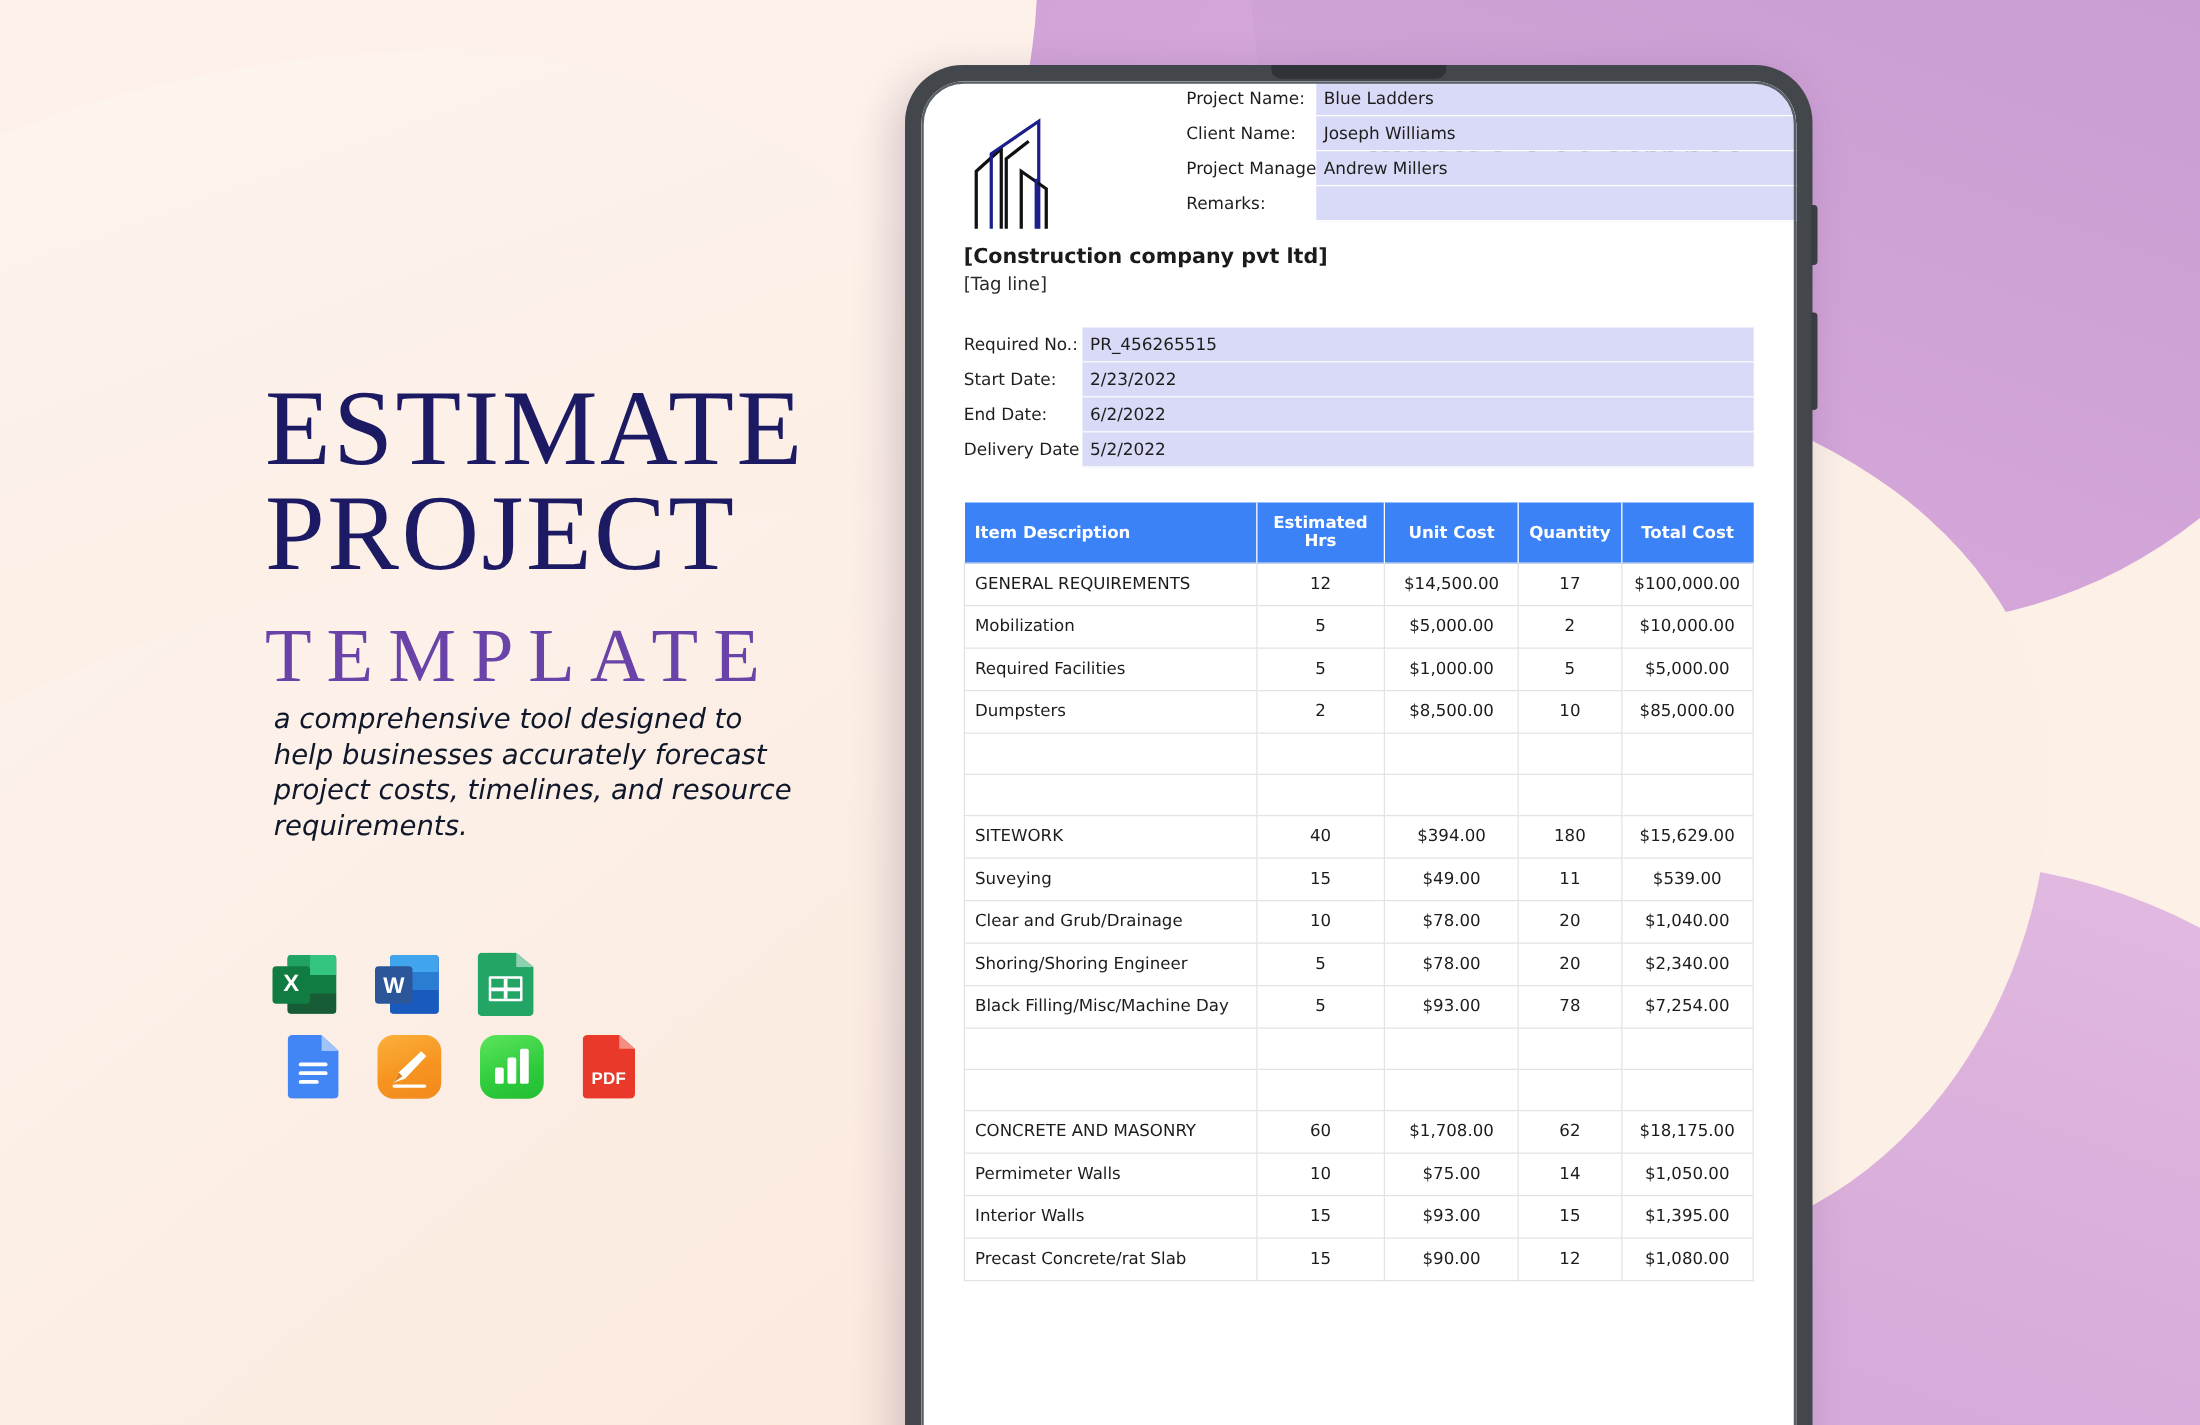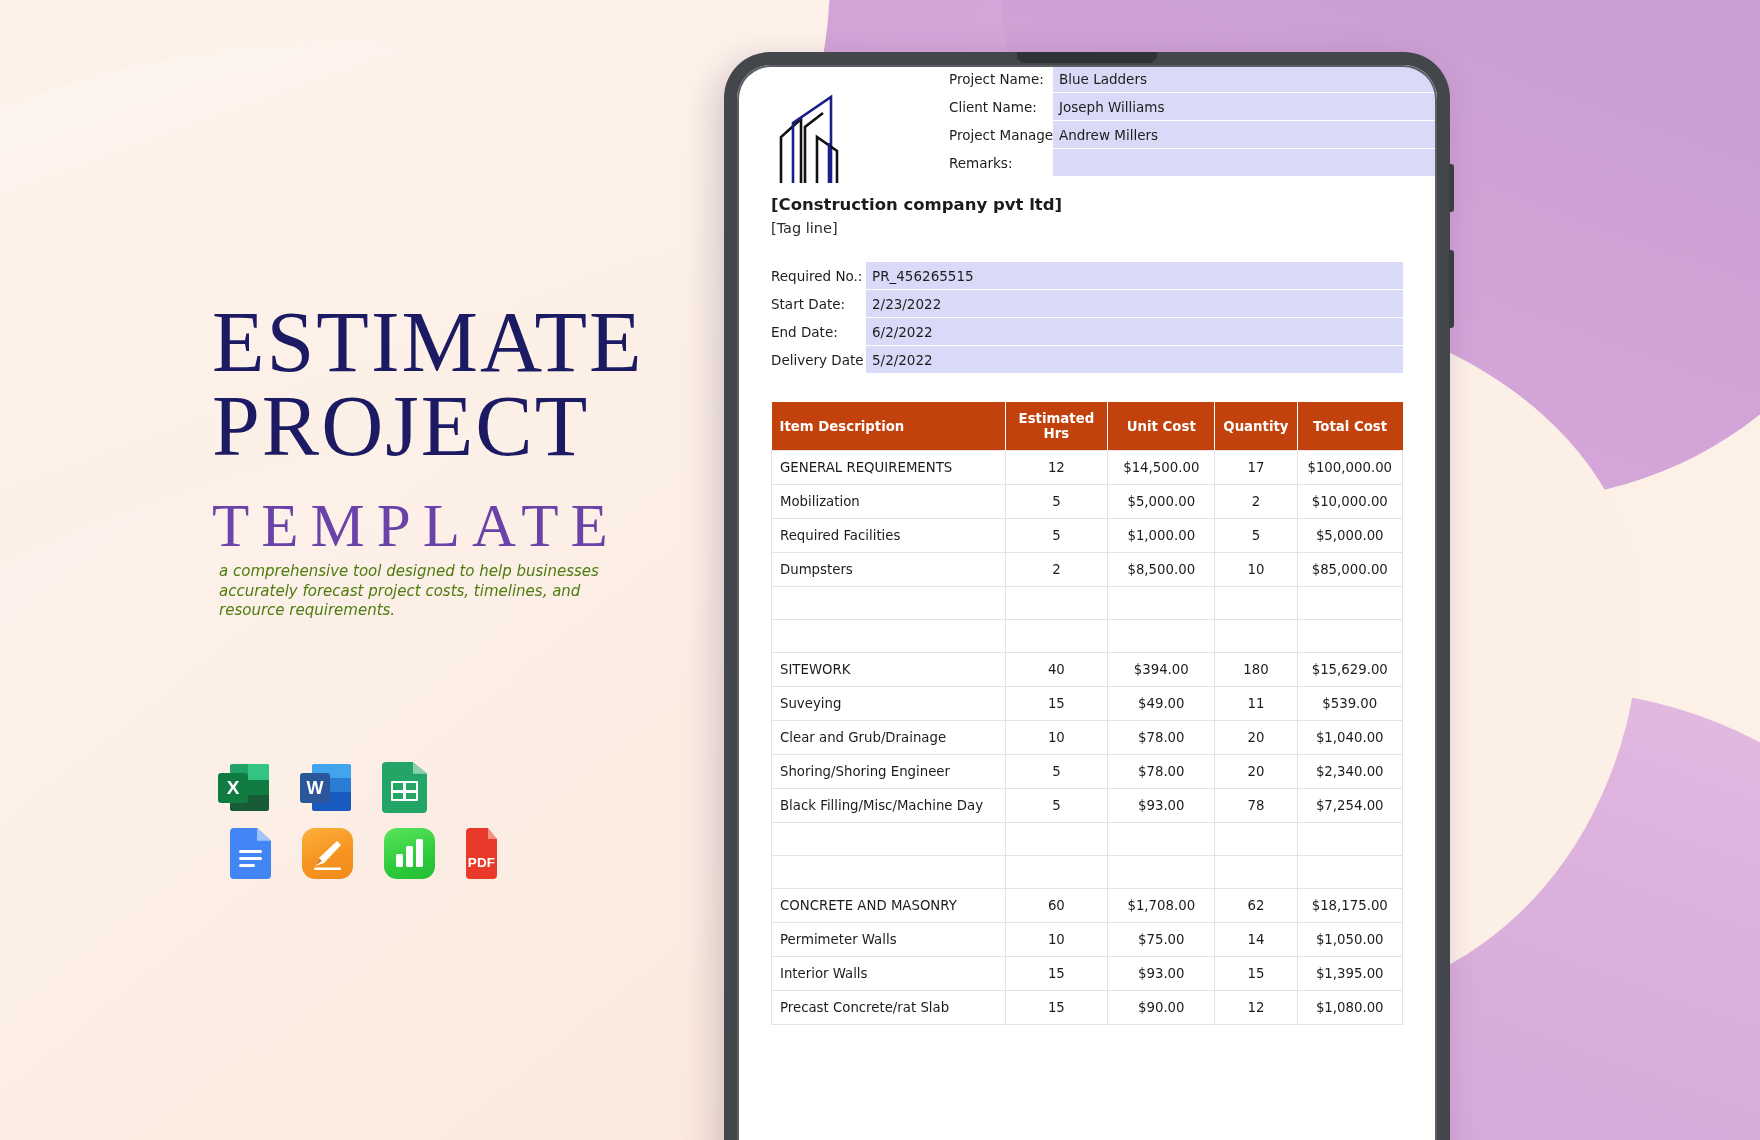--- a/index.html
+++ b/index.html
@@ -77,23 +77,23 @@
     letter-spacing: 12px;
     color: #6a43a8;
     margin-top: 22px;
     font-weight: 400;
   }
   .desc {
     position: absolute; top: 562px; left: 219px;
     width: 420px;
     font-family: "DejaVu Sans", sans-serif;
     font-style: italic;
-    font-size: 15px;
+    font-size: 22px;
     line-height: 1.3;
-    color: #4d7c0f;
+    color: #0f172a;
   }
 
   
   .icon-rows { position: absolute; top: 762px; left: 218px; }
   .icon-row { display: flex; gap: 31px; margin-bottom: 15px; }
   .icon-row.second { margin-left: 12px; }
   .fi { width: 51px; height: 51px; position: relative; }
 
   
   .ic-excel { position: relative; width: 51px; height: 51px; }
@@ -190,21 +190,21 @@
     border-radius: 13px;
   }
   .ic-numbers span {
     position: absolute; bottom: 12px; width: 6.5px; background: #fff; border-radius: 1.5px;
   }
   .ic-numbers .b1 { left: 12px; height: 13px; }
   .ic-numbers .b2 { left: 22.2px; height: 21px; }
   .ic-numbers .b3 { left: 32.4px; height: 28px; }
 
   
-  .ic-pdf { position: relative; width: 31px; height: 51px; }
+  .ic-pdf { position: relative; width: 42px; height: 51px; }
   .ic-pdf .doc {
     position: absolute; inset: 0; background: #e8392b;
     border-radius: 4px;
     clip-path: polygon(0 0, 70% 0, 100% 22%, 100% 100%, 0 100%);
   }
   .ic-pdf .fold {
     position: absolute; right: 0; top: 0; width: 30%; height: 22%;
     background: #f49083;
     clip-path: polygon(0 0, 100% 100%, 0 100%);
   }
@@ -290,21 +290,21 @@
     border-bottom: 1px solid #ffffff;
     font-family: "DejaVu Sans", sans-serif;
   }
 
   
   table.est {
     width: 100%; border-collapse: collapse; margin-top: 28px;
     font-family: "DejaVu Sans", sans-serif;
   }
   table.est th {
-    background: #c2410c; color: #fff;
+    background: #3b82f6; color: #fff;
     font-size: 13.3px; font-weight: bold;
     padding: 9px 8px; text-align: center;
     border-right: 1px solid #fff;
   }
   table.est th:first-child { text-align: left; }
   table.est th:last-child { border-right: none; }
   table.est td {
     font-size: 13.3px; color: #1c1c1c;
     padding: 9px 8px; text-align: center;
     border: 1px solid #e3e3e6;

